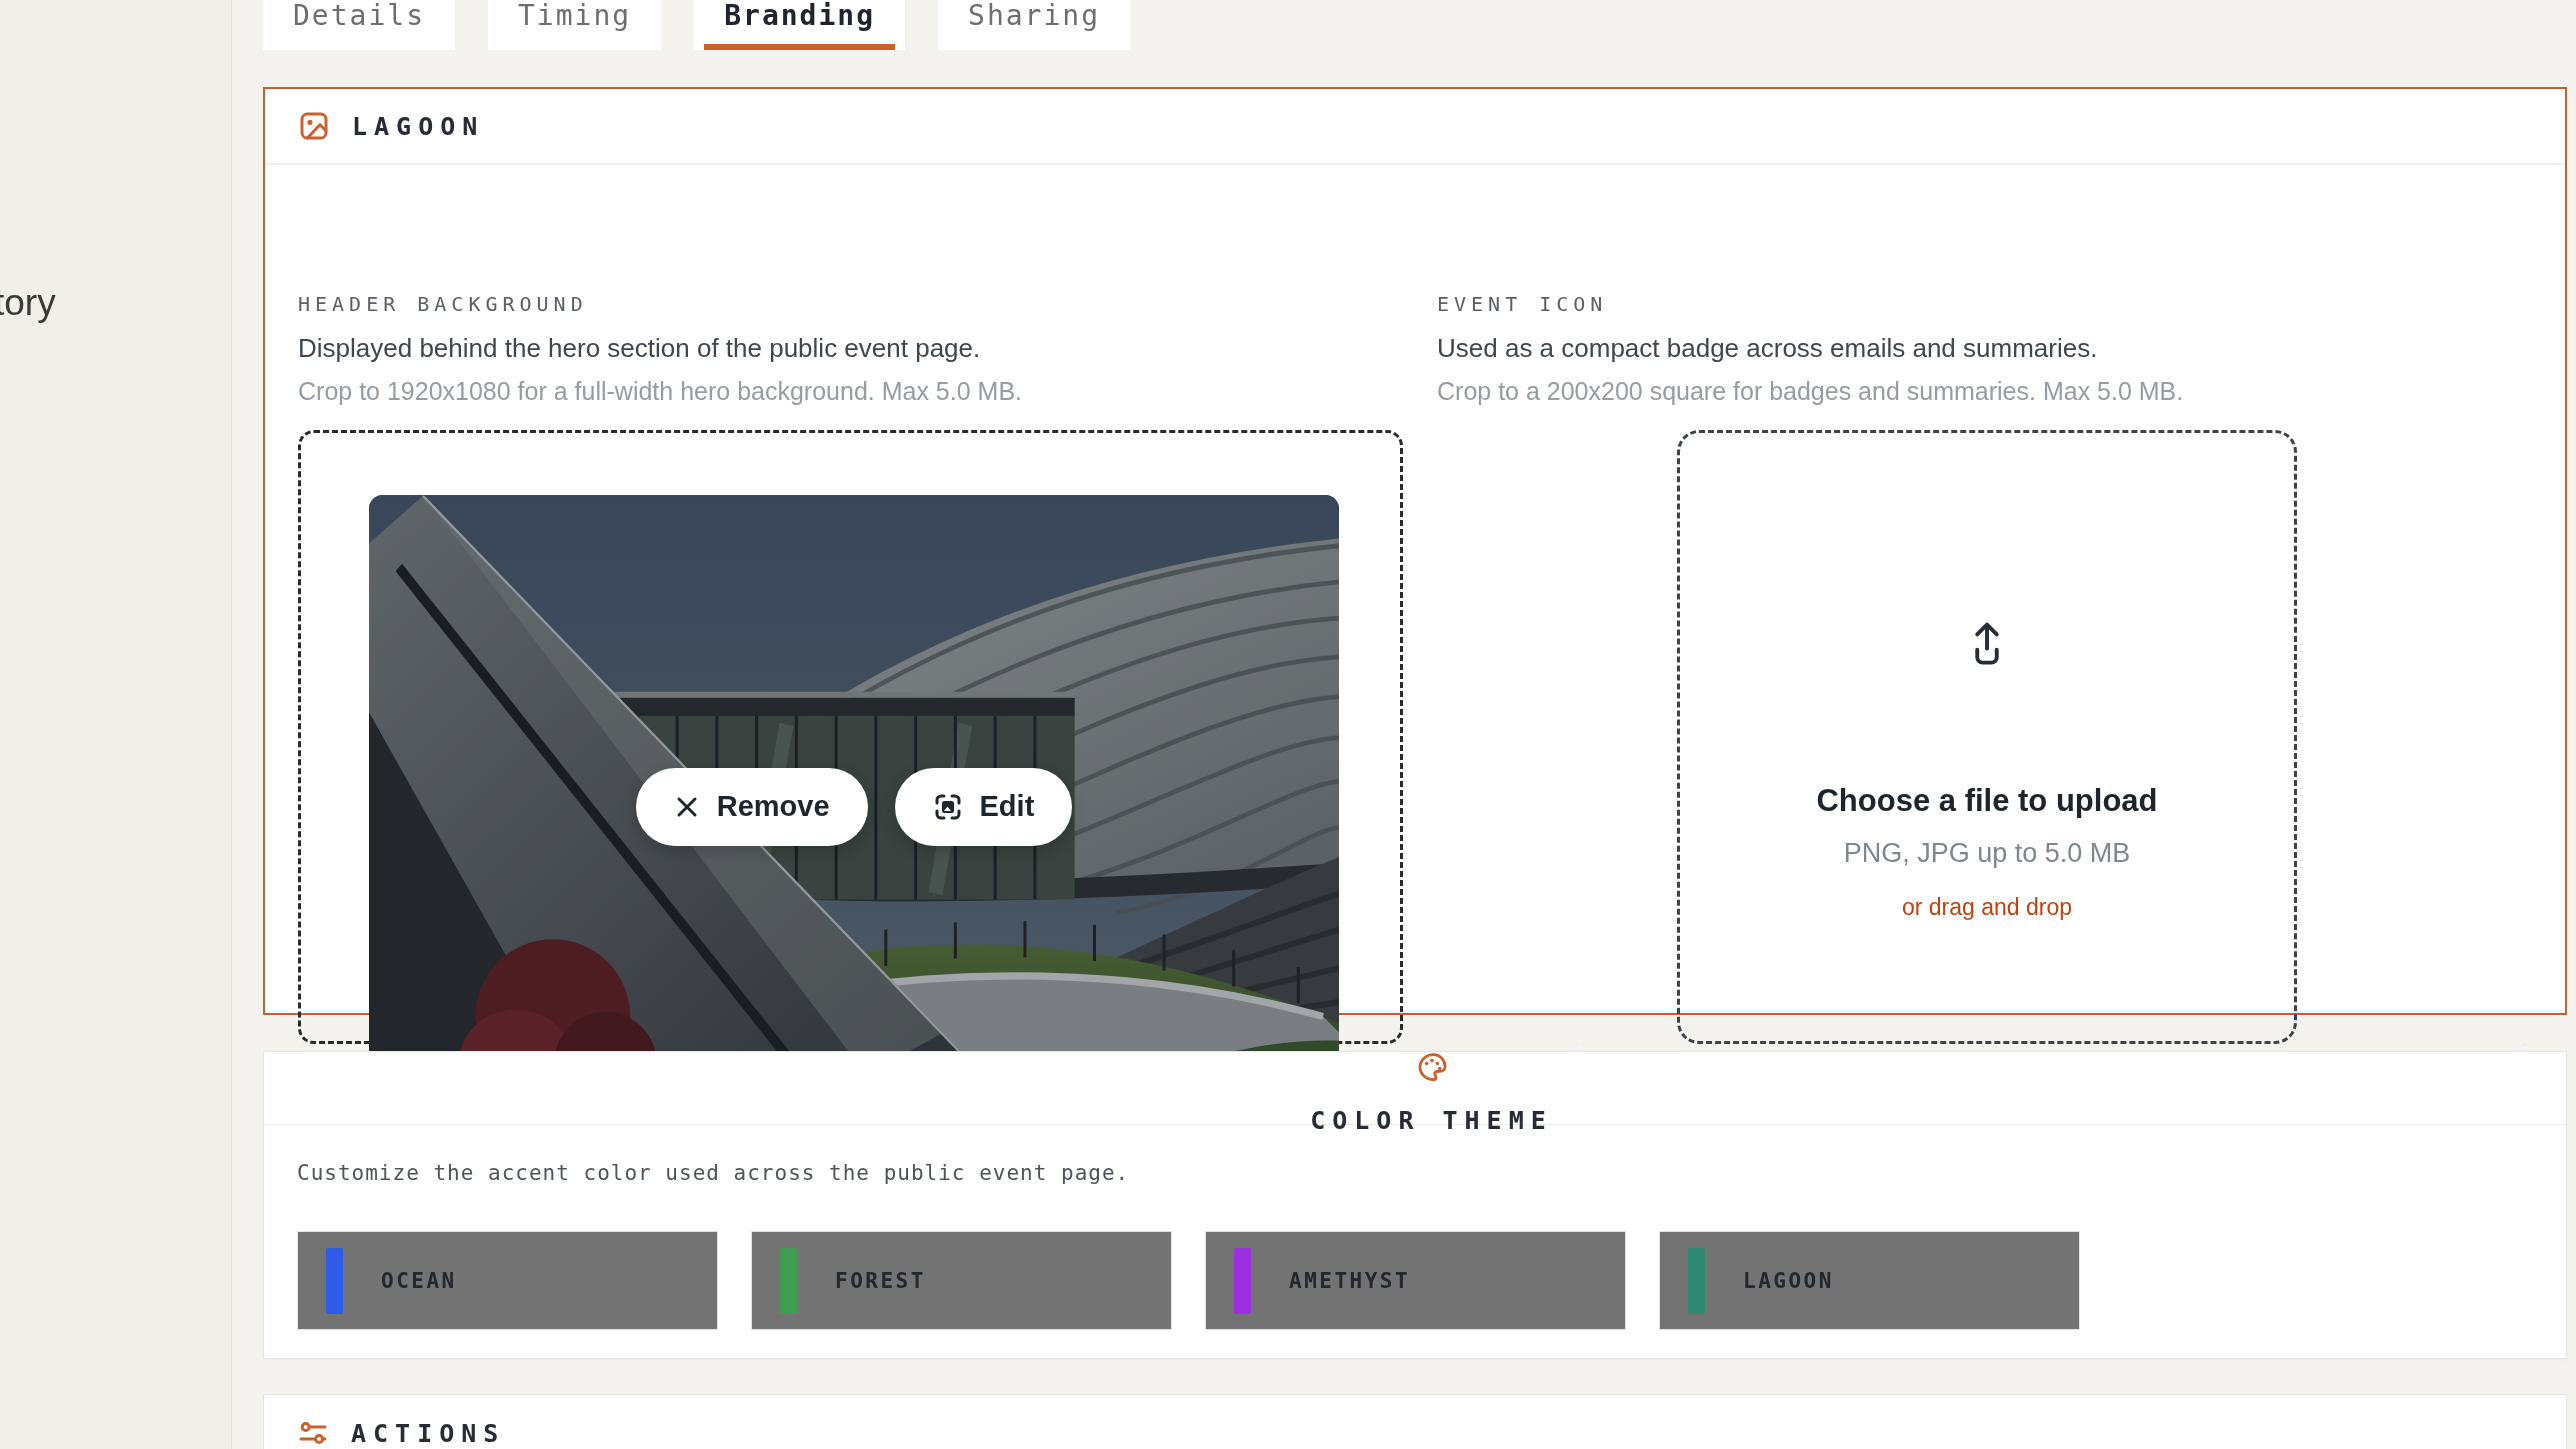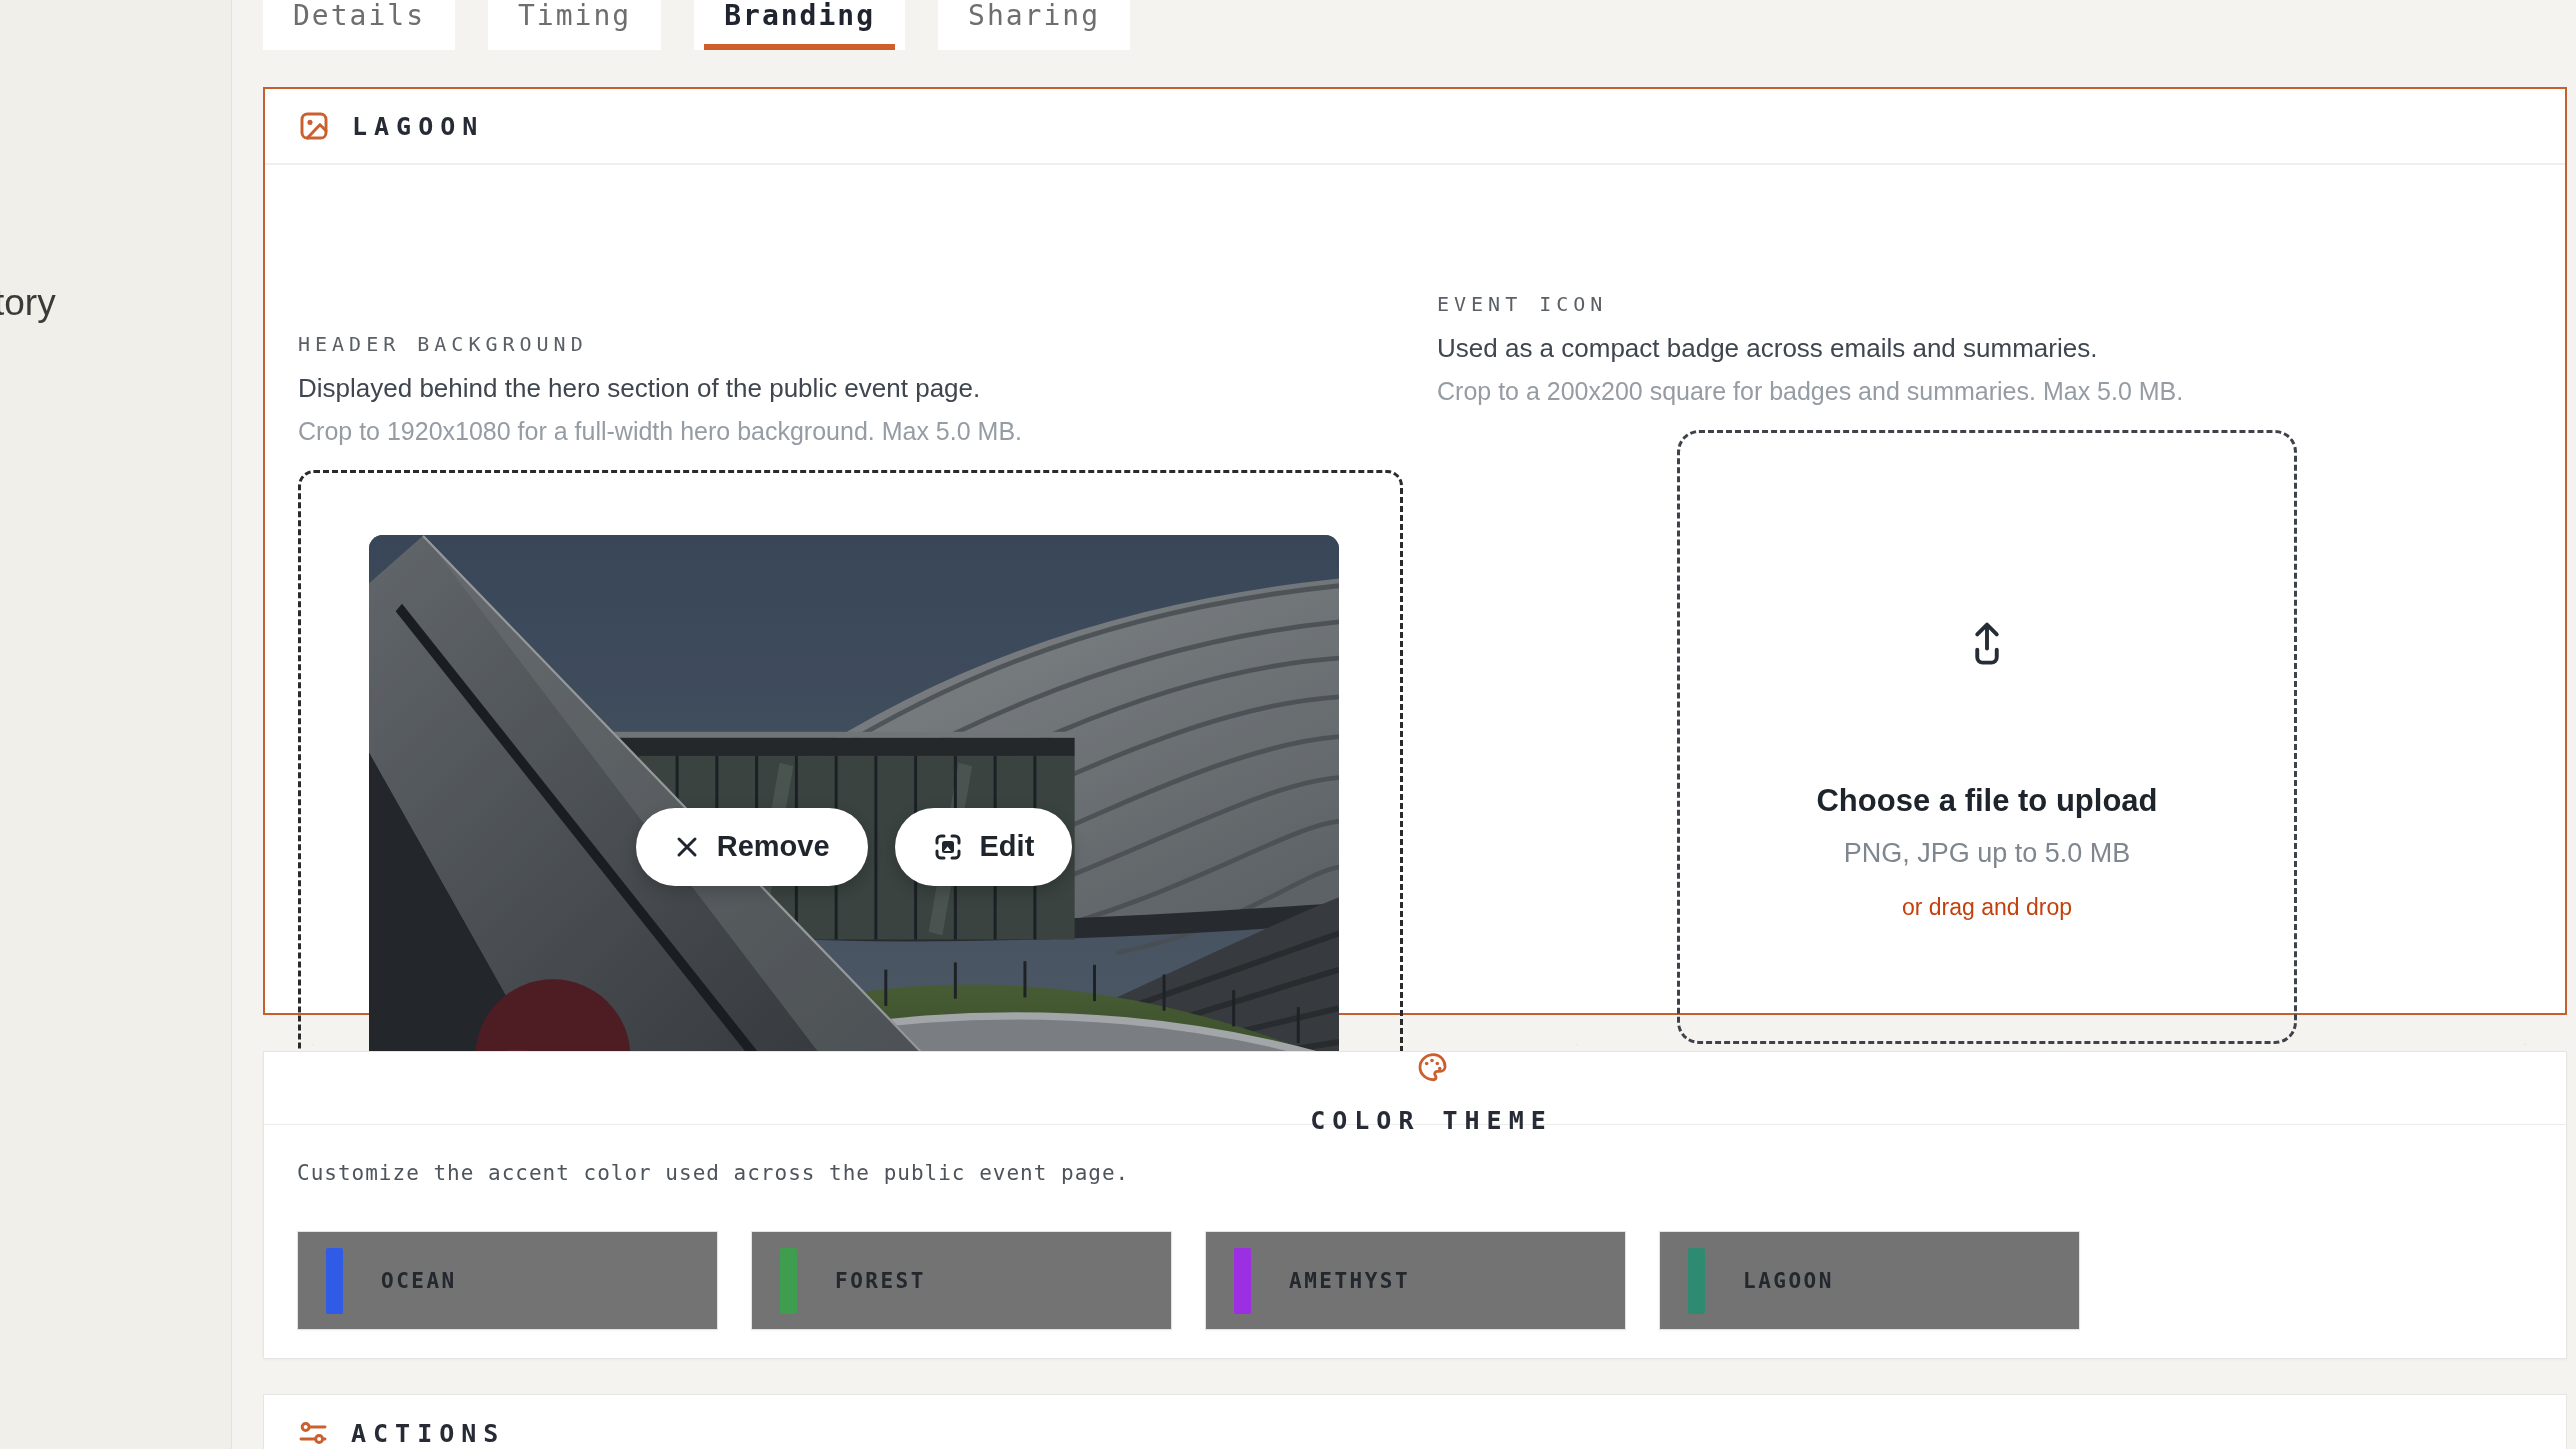--- a/index.html
+++ b/index.html
@@ -50,21 +50,21 @@
   #card-images .card-header { height:76px; border-bottom:2px solid #EFEFEC; }
   #card-color  .card-header { height:73px; border-bottom:1px solid #ECECE9;flex-direction:column; }
   #card-actions .card-header{ height:76px; }
   .card-title {
     font-family:"DejaVu Sans Mono", monospace;
     font-size:25px; font-weight:bold; letter-spacing:7px; color:#262B35;
   }
 
   
   .img-col { position:absolute; top:203px; }
-  .img-col.left  { left:33px;  width:1105px;margin-top:40px; }
+  .img-col.left  { left:33px;  width:1105px; }
   .img-col.right { left:1172px; width:1099px; }
   .col-label {
     font-family:"DejaVu Sans Mono", monospace;
     font-size:20px; font-weight:500; letter-spacing:5px; color:#5A6066;
   }
   .col-desc { margin-top:17px; font-size:26px; color:#3F4650; }
   .col-hint { margin-top:13px; font-size:25px; color:#959CA4; }
 
   .dropzone-hero {
     position:absolute; left:0; top:138px; width:1105px; height:614px;

